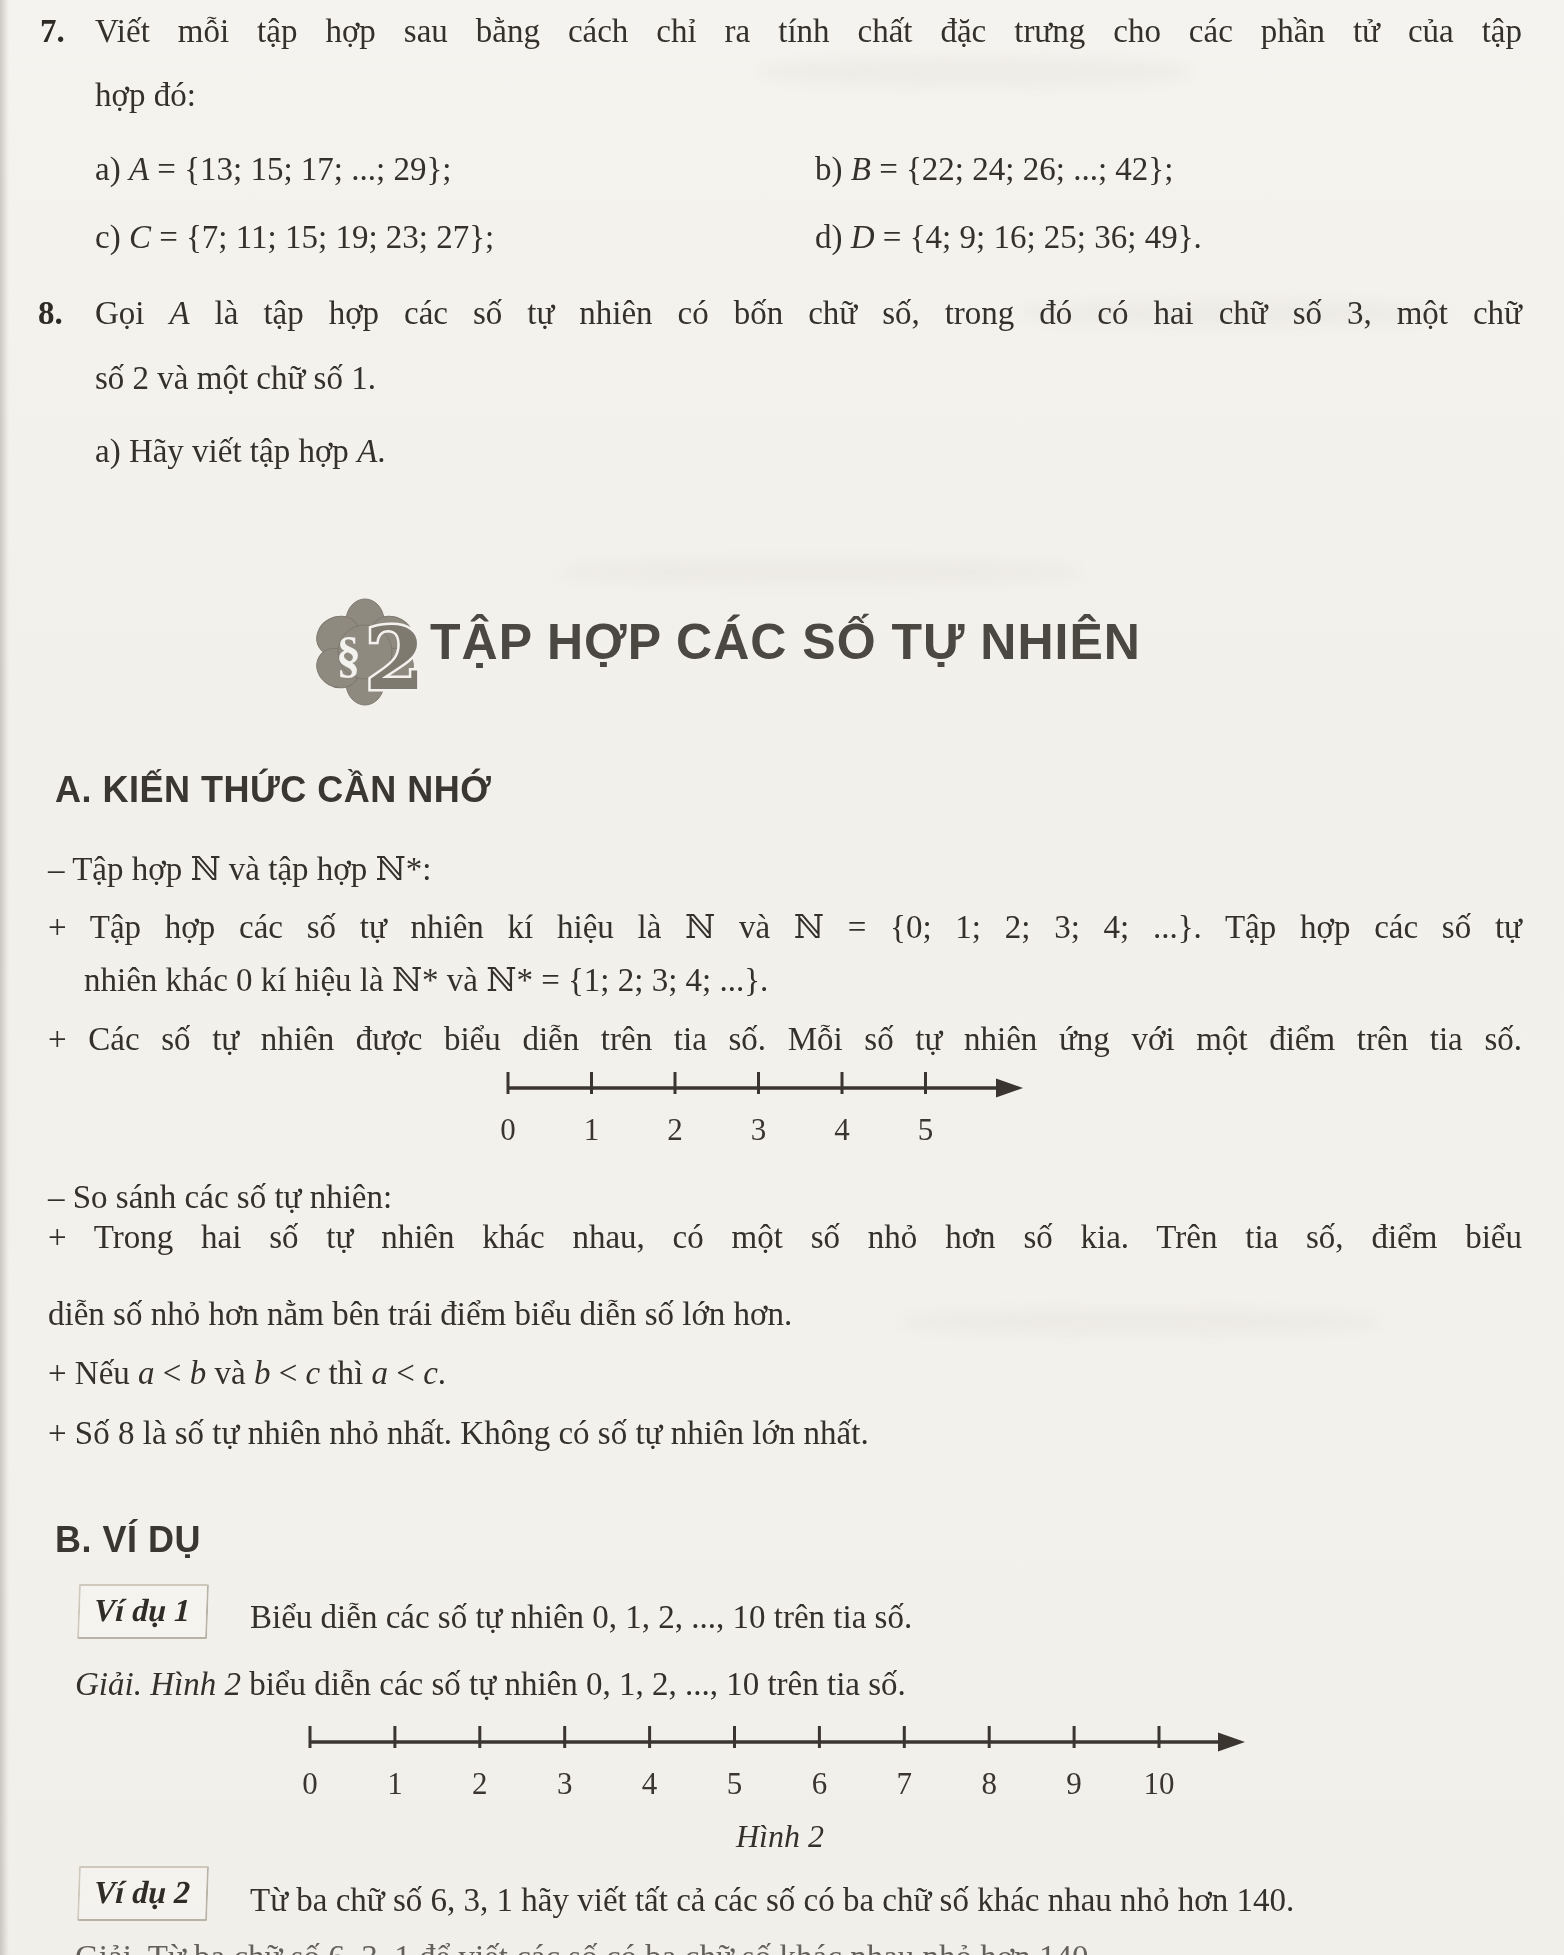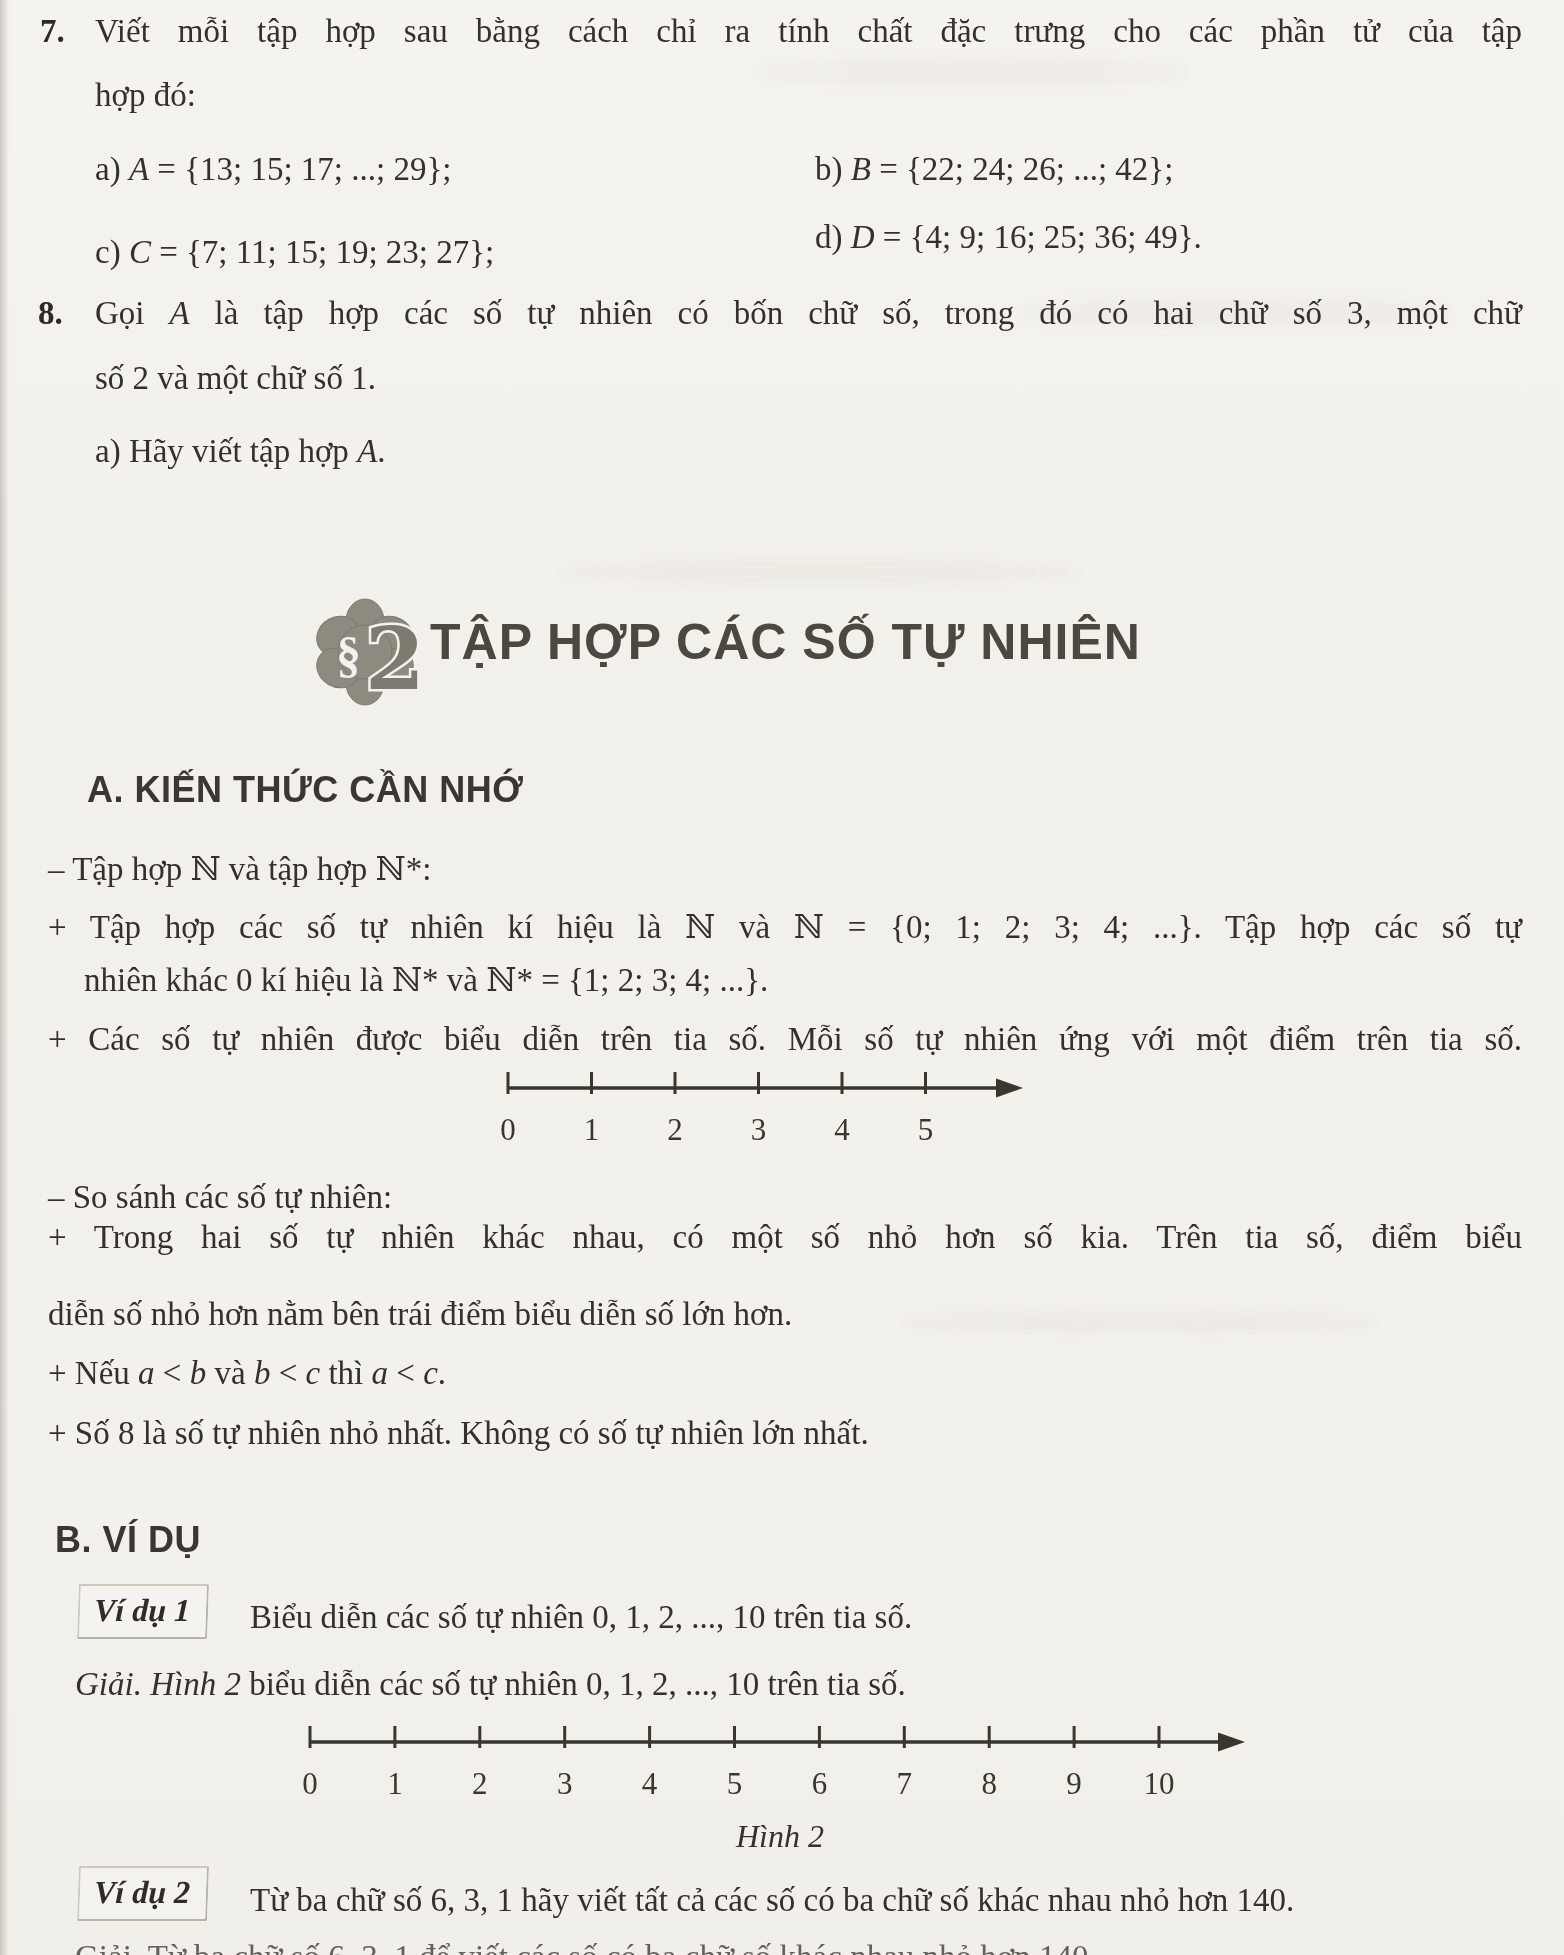--- a/index.html
+++ b/index.html
@@ -28,37 +28,37 @@
     color:#3a3733; letter-spacing:.5px; }
   .chapter-title { position:absolute; white-space:nowrap;
     font:700 50px/1.2 "Liberation Sans","DejaVu Sans",sans-serif;
     color:#4b4741; letter-spacing:1px; }
 
   #p7num { left:40px; top:10px; }
   #p7l1  { left:95px; top:10px;  width:1427px; }
   #p7l2  { left:95px; top:74px;  }
   #opt-a { left:95px;  top:148px;text-align:right; }
   #opt-b { left:815px; top:148px; }
-  #opt-c { left:95px;  top:216px;margin-top:15px; }
+  #opt-c { left:95px;  top:216px; }
   #opt-d { left:815px; top:216px; }
 
   #p8num { left:38px; top:292px; }
   #p8l1  { left:95px; top:292px; width:1427px; }
   #p8l2  { left:95px; top:357px; }
   #p8a   { left:95px; top:430px; }
   #p8b   { left:95px; top:494px; width:1427px; }
 
   #badge { position:absolute; left:303px; top:596px; width:125px; height:114px; }
   #badge .petals { fill:#8f8a80; stroke:#7e7970; stroke-width:1; }
   #badge .s-mark { font:700 50px "Liberation Serif","DejaVu Serif",serif; fill:#f4f2ee; }
   #badge .s-num  { font:700 86px "DejaVu Serif","Liberation Serif",serif; fill:#7f7a70;
                    stroke:#f4f2ee; stroke-width:5px; paint-order:stroke; }
   #title { left:430px; top:612px; }
 
-  #ahdr { left:55px; top:768px;margin-left:32px; }
+  #ahdr { left:55px; top:768px; }
   #k1   { left:48px; top:848px; }
   #k2l1 { left:48px; top:906px; width:1474px; }
   #k2l2 { left:48px; top:959px;margin-left:36px; }
   #k3   { left:48px; top:1018px; width:1474px; }
   #fig1 { position:absolute; left:488px; top:1058px; }
   #k4   { left:48px; top:1176px; }
   #k5l1 { left:48px; top:1216px; width:1474px; }
   #k5l2 { left:48px; top:1293px; }
   #k6   { left:48px; top:1352px; }
   #k7   { left:48px; top:1412px; }

